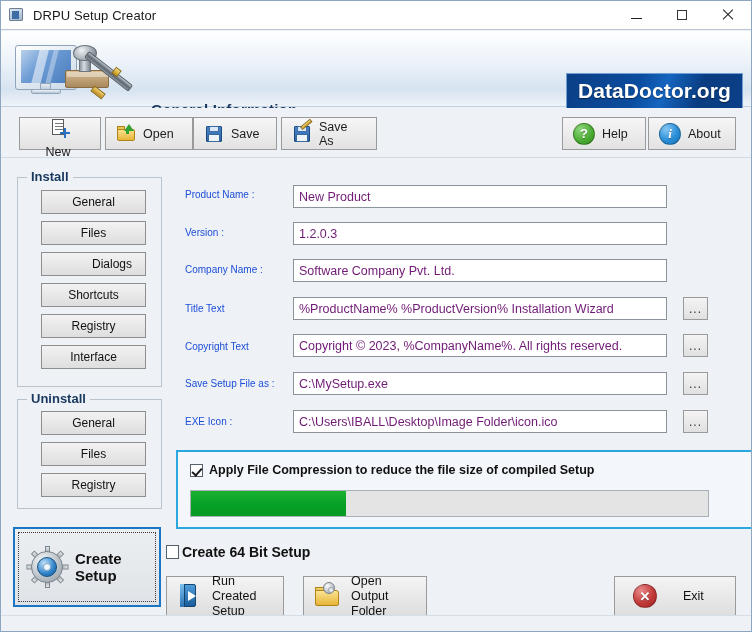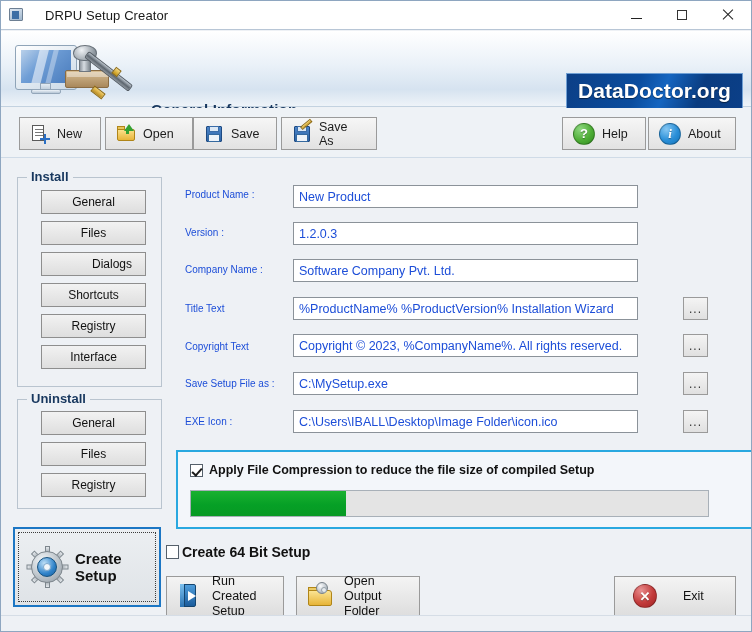--- a/index.html
+++ b/index.html
@@ -29,21 +29,21 @@
   .tb-icon .mon {
     position:absolute; left:1px; top:1px; width:14px; height:13px;
     background: linear-gradient(160deg,#dfe8f2,#9fb6cd);
     border:1px solid #6d7f93; border-radius:1px;
   }
   .tb-icon .mon:after{
     content:""; position:absolute; left:2px; top:2px; width:7px; height:8px;
     background:#3c6ea5;
   }
   .tb-title {
-    margin-left: 21px; font-size: 13px; color: #1a1a1a;
+    margin-left: 9px; font-size: 13px; color: #1a1a1a;
     letter-spacing: .1px;
   }
   .wctrl {
     position:absolute; top:0; height: 28px; width: 46px;
     display:flex; align-items:center; justify-content:center;
     color:#1d1d1d;
   }
   .w-min { right: 92px; }
   .w-max { right: 46px; }
   .w-close { right: 0px; }
@@ -231,23 +231,23 @@
   .gear i {
     position:absolute; left:18px; top:-1px; width:5px; height:8px;
     background:linear-gradient(180deg,#e6eaee,#9aa3aa); border:1px solid #7d868d;
     transform-origin: 2.5px 21px;
   }
   .create-label {
     font-size:15px; font-weight:bold; color:#111; line-height:1.15;
   }
   .flab { position:absolute; font-size:10px; color:#1d4ed8; white-space:nowrap; }
   .finput {
-    position:absolute; left:292px; height:23px; width:345px;
+    position:absolute; left:292px; height:23px; width:374px;
     background:#ffffff; border:1px solid #8b9299;
-    font-size:12.5px; color:#1d4ed8; padding:2px 5px;
+    font-size:12.5px; color:#701a75; padding:2px 5px;
     display:flex; align-items:center;
     font-family:"Liberation Sans", sans-serif;
     cursor:text;
   }
   .browse {
     position:absolute; left:682px; width:25px; height:23px;
     background:linear-gradient(180deg,#f4f4f4,#e0e0e0);
     border:1px solid #9a9a9a;
     font-size:12px; color:#333;
     display:flex; align-items:center; justify-content:center;
@@ -342,21 +342,21 @@
       <div class="art-stampknob"></div>
       <div class="art-pen"></div>
       <div class="art-penband"></div>
       <div class="art-pennib"></div>
     </div>
     <div class="hdr-title">General Information</div>
     <div class="logo-badge">DataDoctor.org</div>
   </div>
 
   <div class="toolbar">
-    <div class="tbtn" style="left:18px; width:82px;">
+    <div class="tbtn" style="left:18px; width:82px;flex-direction:column;">
       <span class="ic ic-new">
           <i class="pg"></i>
           <i class="pl"></i>
         </span>
       <span class="lbl">New</span>
     </div>
     <div class="tbtn" style="left:104px; width:88px;">
       <span class="ic ic-open">
           <i class="ft"></i>
           <i class="fb"></i>
@@ -494,21 +494,21 @@
         <i class="bk"></i>
         <i class="sp"></i>
         <i class="pl"></i>
       </span>
     <span class="tx">
       <span>Run Created</span><br>
       <span>Setup</span>
     </span>
   </div>
 
-  <div class="bigbtn" style="left:295px; top:575px; width:124px;">
+  <div class="bigbtn" style="left:302px; top:575px; width:124px;">
     <span class="ic-of">
         <i class="ft"></i>
         <i class="fb"></i>
         <i class="gw"></i>
       </span>
     <span class="tx">
       <span>Open Output</span><br>
       <span>Folder</span>
     </span>
   </div>

